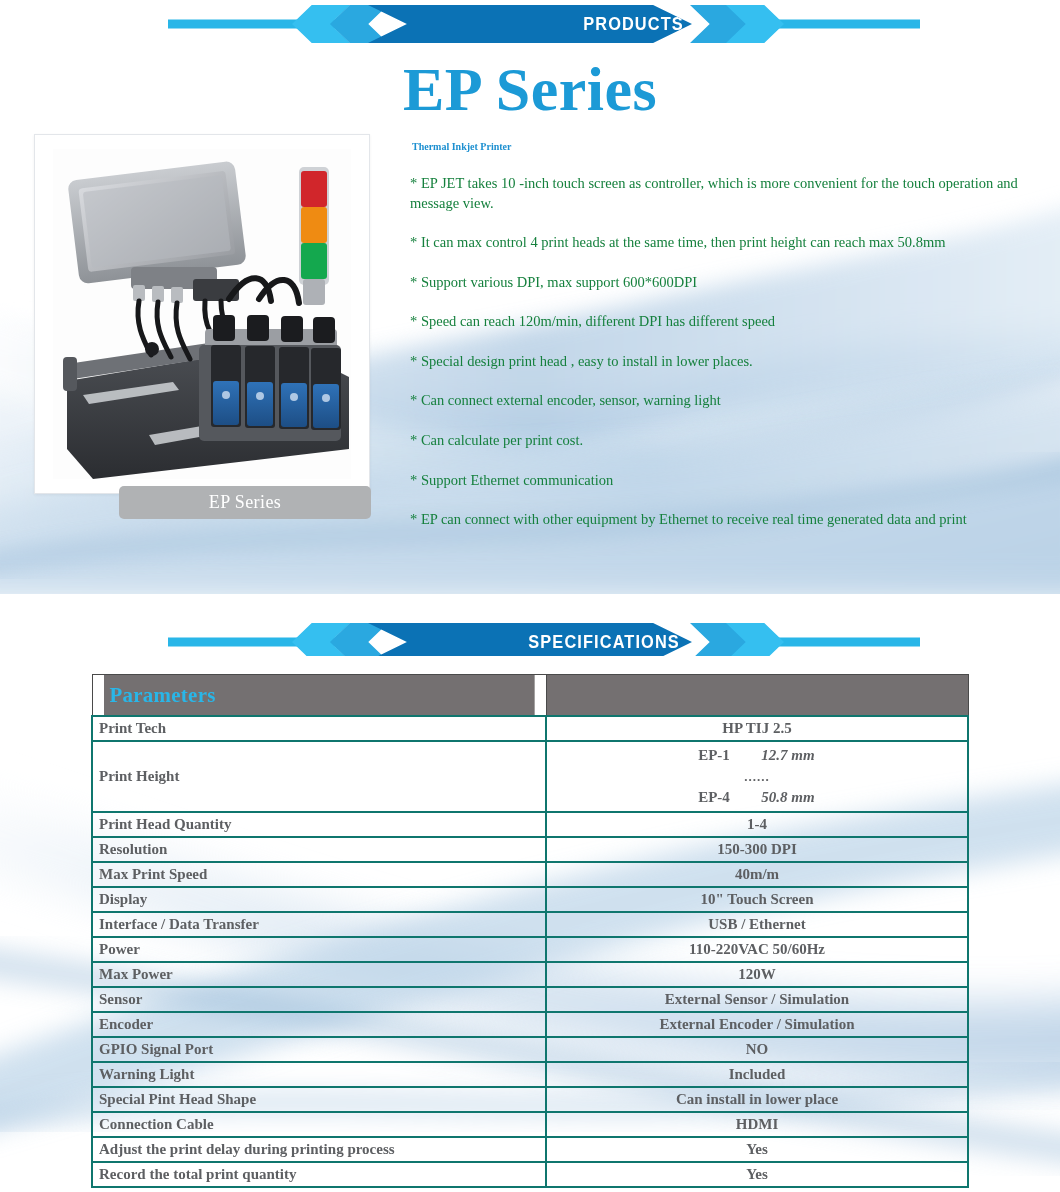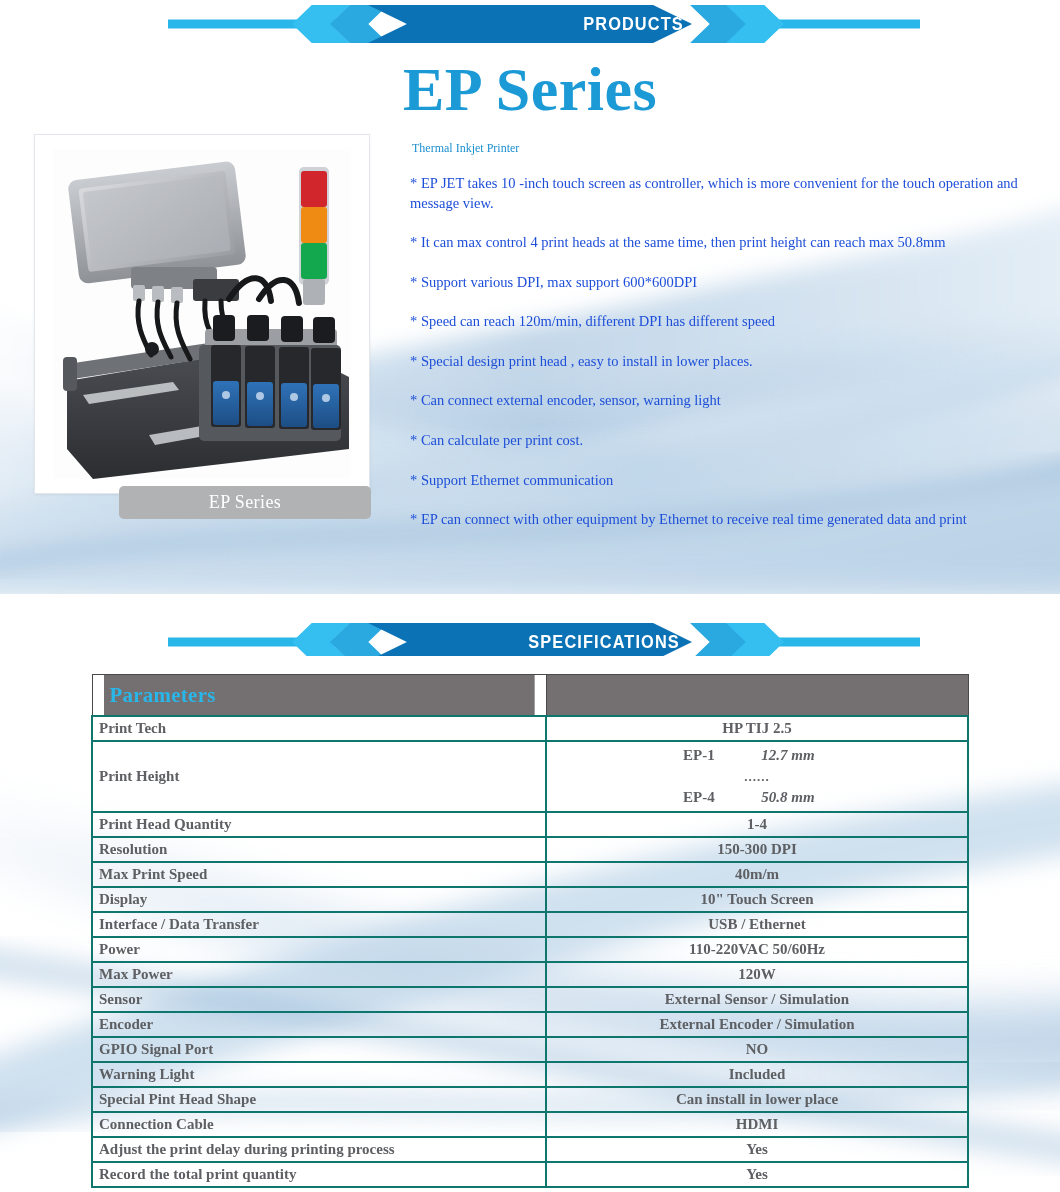--- a/index.html
+++ b/index.html
@@ -47,40 +47,40 @@
   .waves svg{position:absolute;inset:0;width:100%;height:100%;}
 
   .hero-inner{position:relative;z-index:3;}
 
   .title{
     text-align:center;margin:0;padding-top:6px;
     font-size:62px;font-weight:bold;color:#1c9ad6;letter-spacing:.5px;
   }
   .subtitle{
     position:absolute;left:412px;top:93px;
-    font-size:12px;font-weight:normal;color:#1c8fd0;
+    font-size:10px;font-weight:bold;color:#1c8fd0;
     font-family:"Liberation Serif",serif;
   }
 
   .photo-card{
     position:absolute;left:34px;top:86px;width:334px;height:358px;
     background:#ffffff;border:1px solid #e3e6ea;
     box-shadow:0 1px 3px rgba(0,0,0,.06);
   }
   .photo{position:absolute;left:18px;top:14px;width:298px;height:330px;overflow:hidden;}
   .caption{
     position:absolute;left:119px;top:438px;width:252px;height:33px;
     background:#b0b2b4;border-radius:5px;
     display:flex;align-items:center;justify-content:center;
     color:#ffffff;font-size:18px;letter-spacing:.4px;
   }
 
   .bullets{position:absolute;left:410px;top:126px;width:615px;}
   .bullet{
-    color:#1d4ed8;font-size:14.5px;line-height:1.35;margin-bottom:20px;
+    color:#15803d;font-size:14.5px;line-height:1.35;margin-bottom:20px;
     font-family:"Liberation Serif",serif;
   }
 
   
   .spec-wrap{position:relative;padding-top:8px;}
   .spec-waves{position:absolute;left:0;top:-10px;width:1060px;height:520px;overflow:hidden;z-index:0;}
   table.spec{
     position:relative;z-index:2;
     border-collapse:collapse;margin:0 auto;width:878px;
     font-family:"Liberation Serif",serif;
@@ -96,21 +96,21 @@
   tr.head td{
     background:#747071;border:1px solid #4a4a4a;height:36px;
   }
   tr.head td.k{
     color:#29b6e8;font-size:22px;font-weight:bold;letter-spacing:.3px;
     transform:scaleX(.95);
   }
   td.tall{height:74px;}
   .ph-line{line-height:1.5;}
   .ph-dots{letter-spacing:1px;font-size:13px;}
-  .ep-tag{display:inline-block;width:62px;text-align:left;}
+  .ep-tag{display:inline-block;width:62px;text-align:center;}
   .ep-val{display:inline-block;width:86px;text-align:center;font-style:italic;}
   td.twoline{height:32px;}
 </style>
 </head>
 <body>
 
 <div class="banner">
   <div class="rail left"></div>
   <div class="rail right"></div>
   <div class="chev chev-l1"></div>

